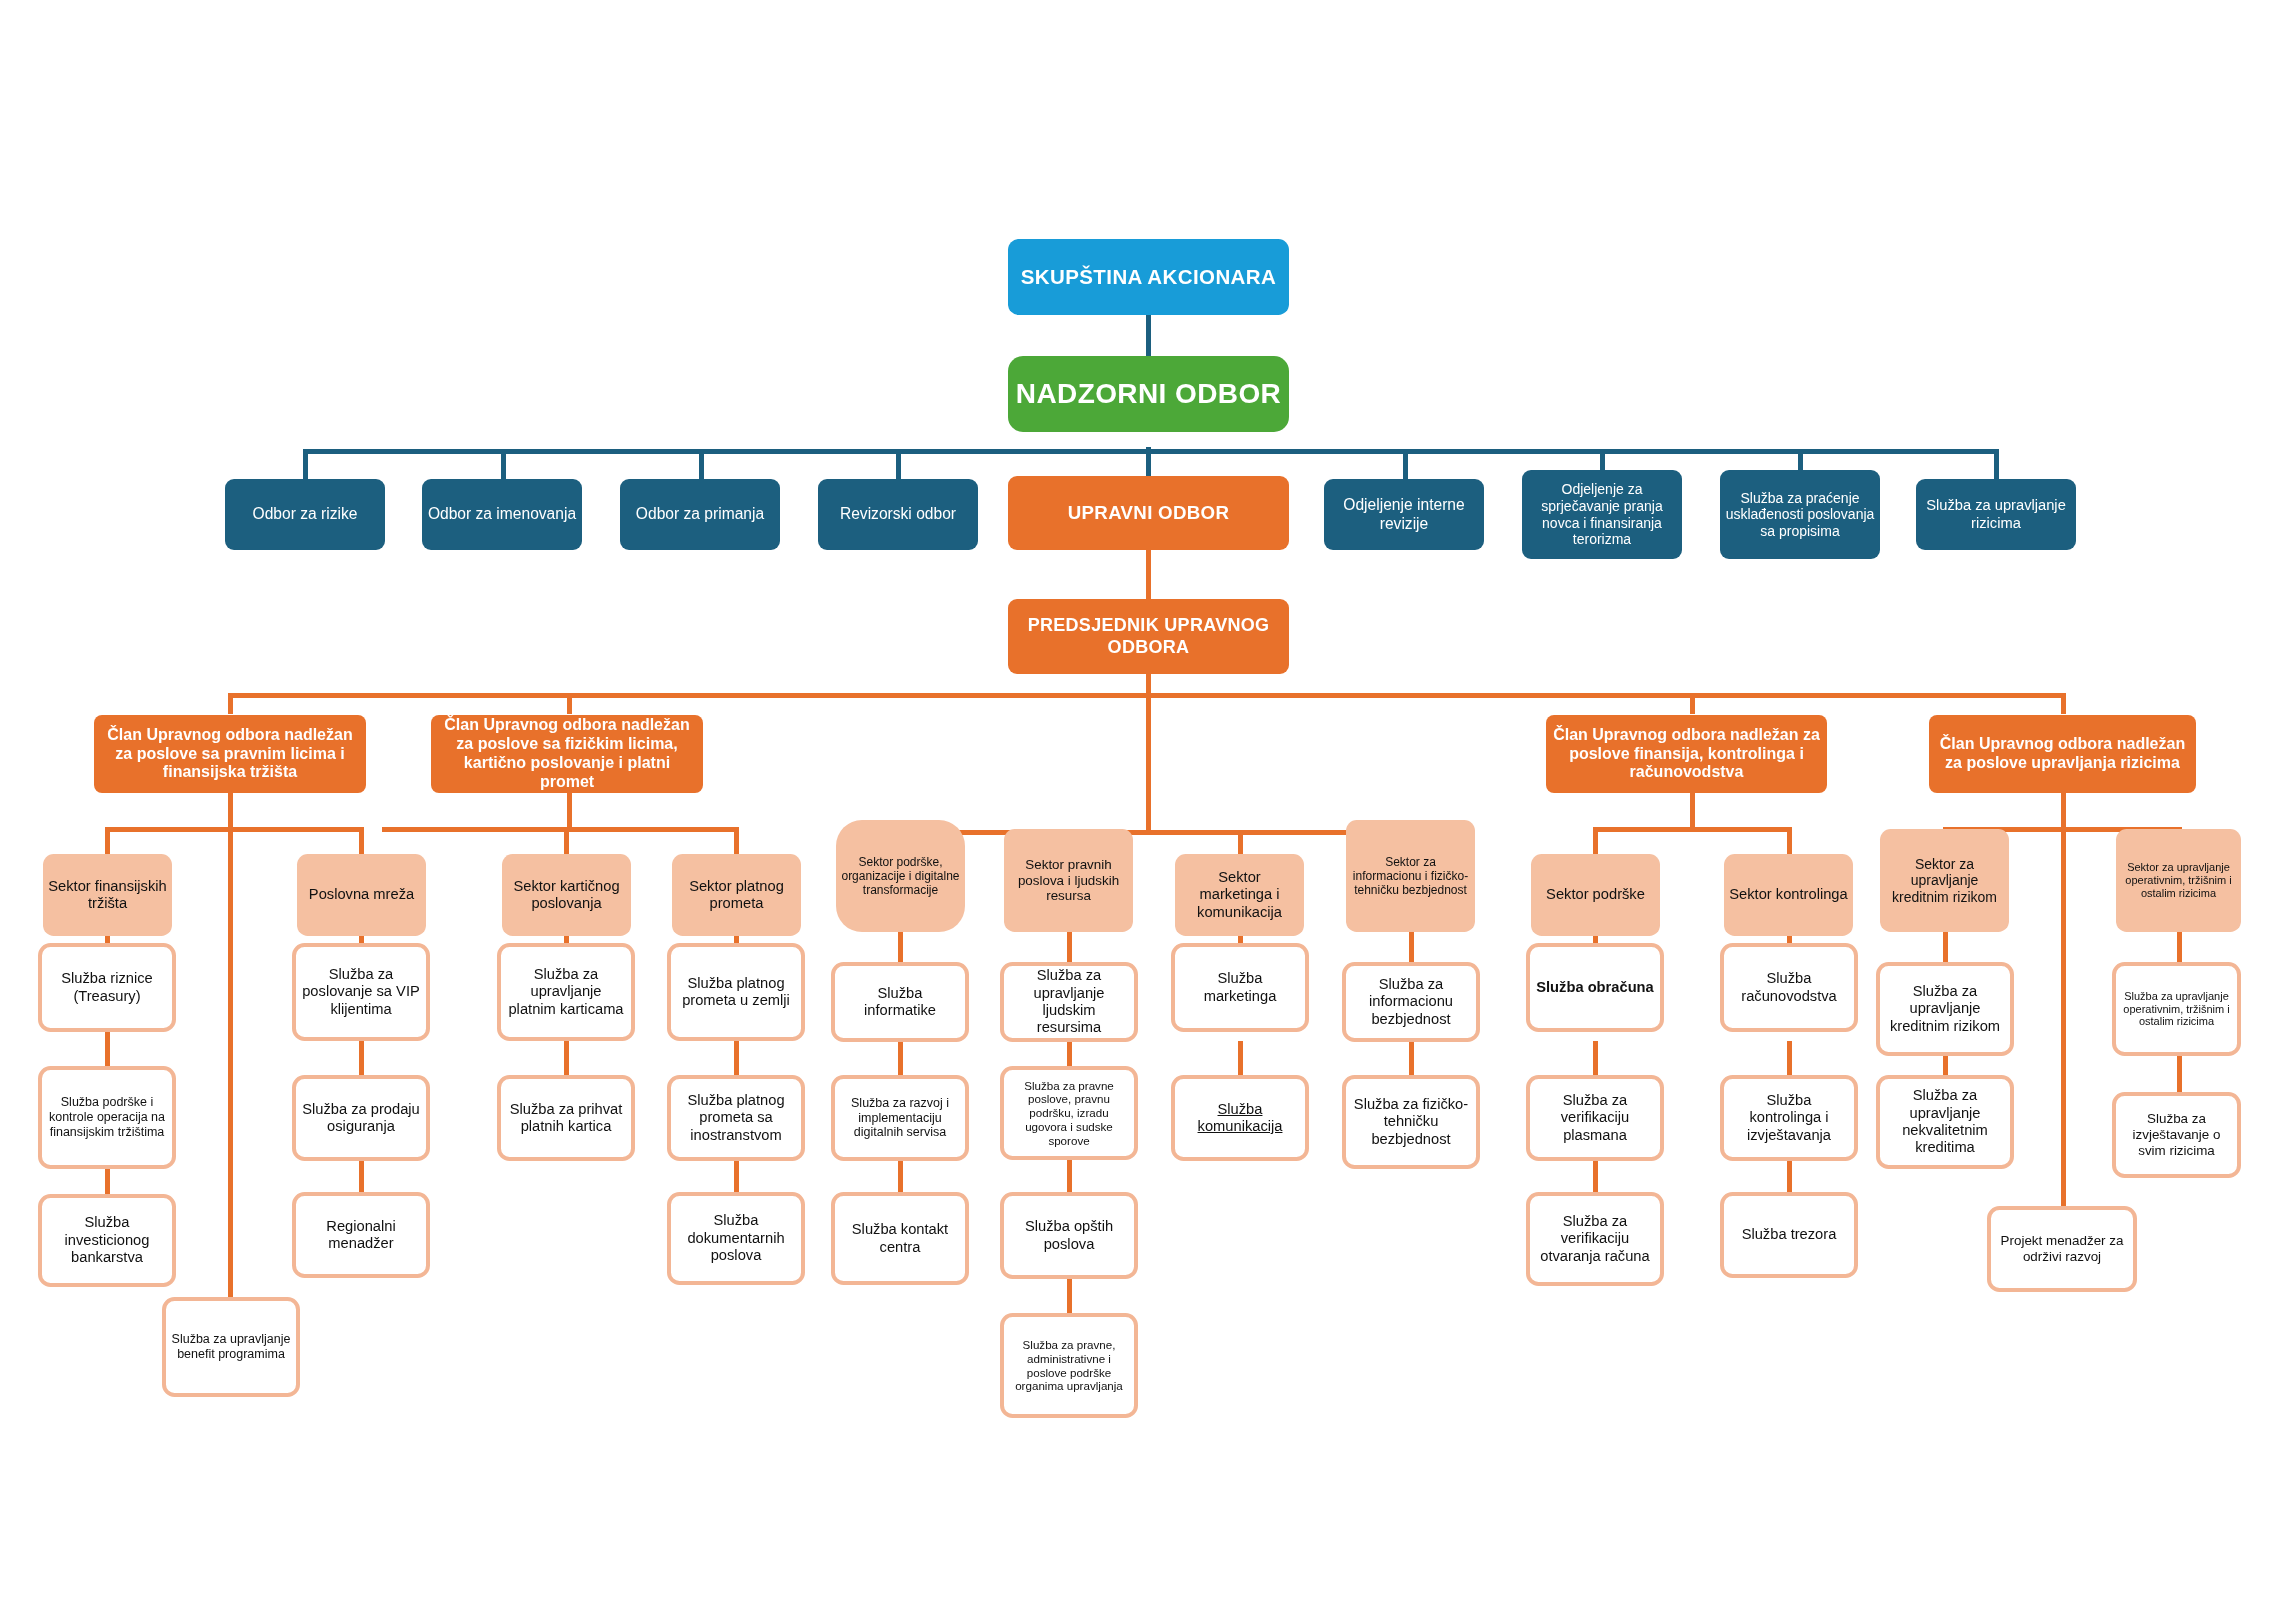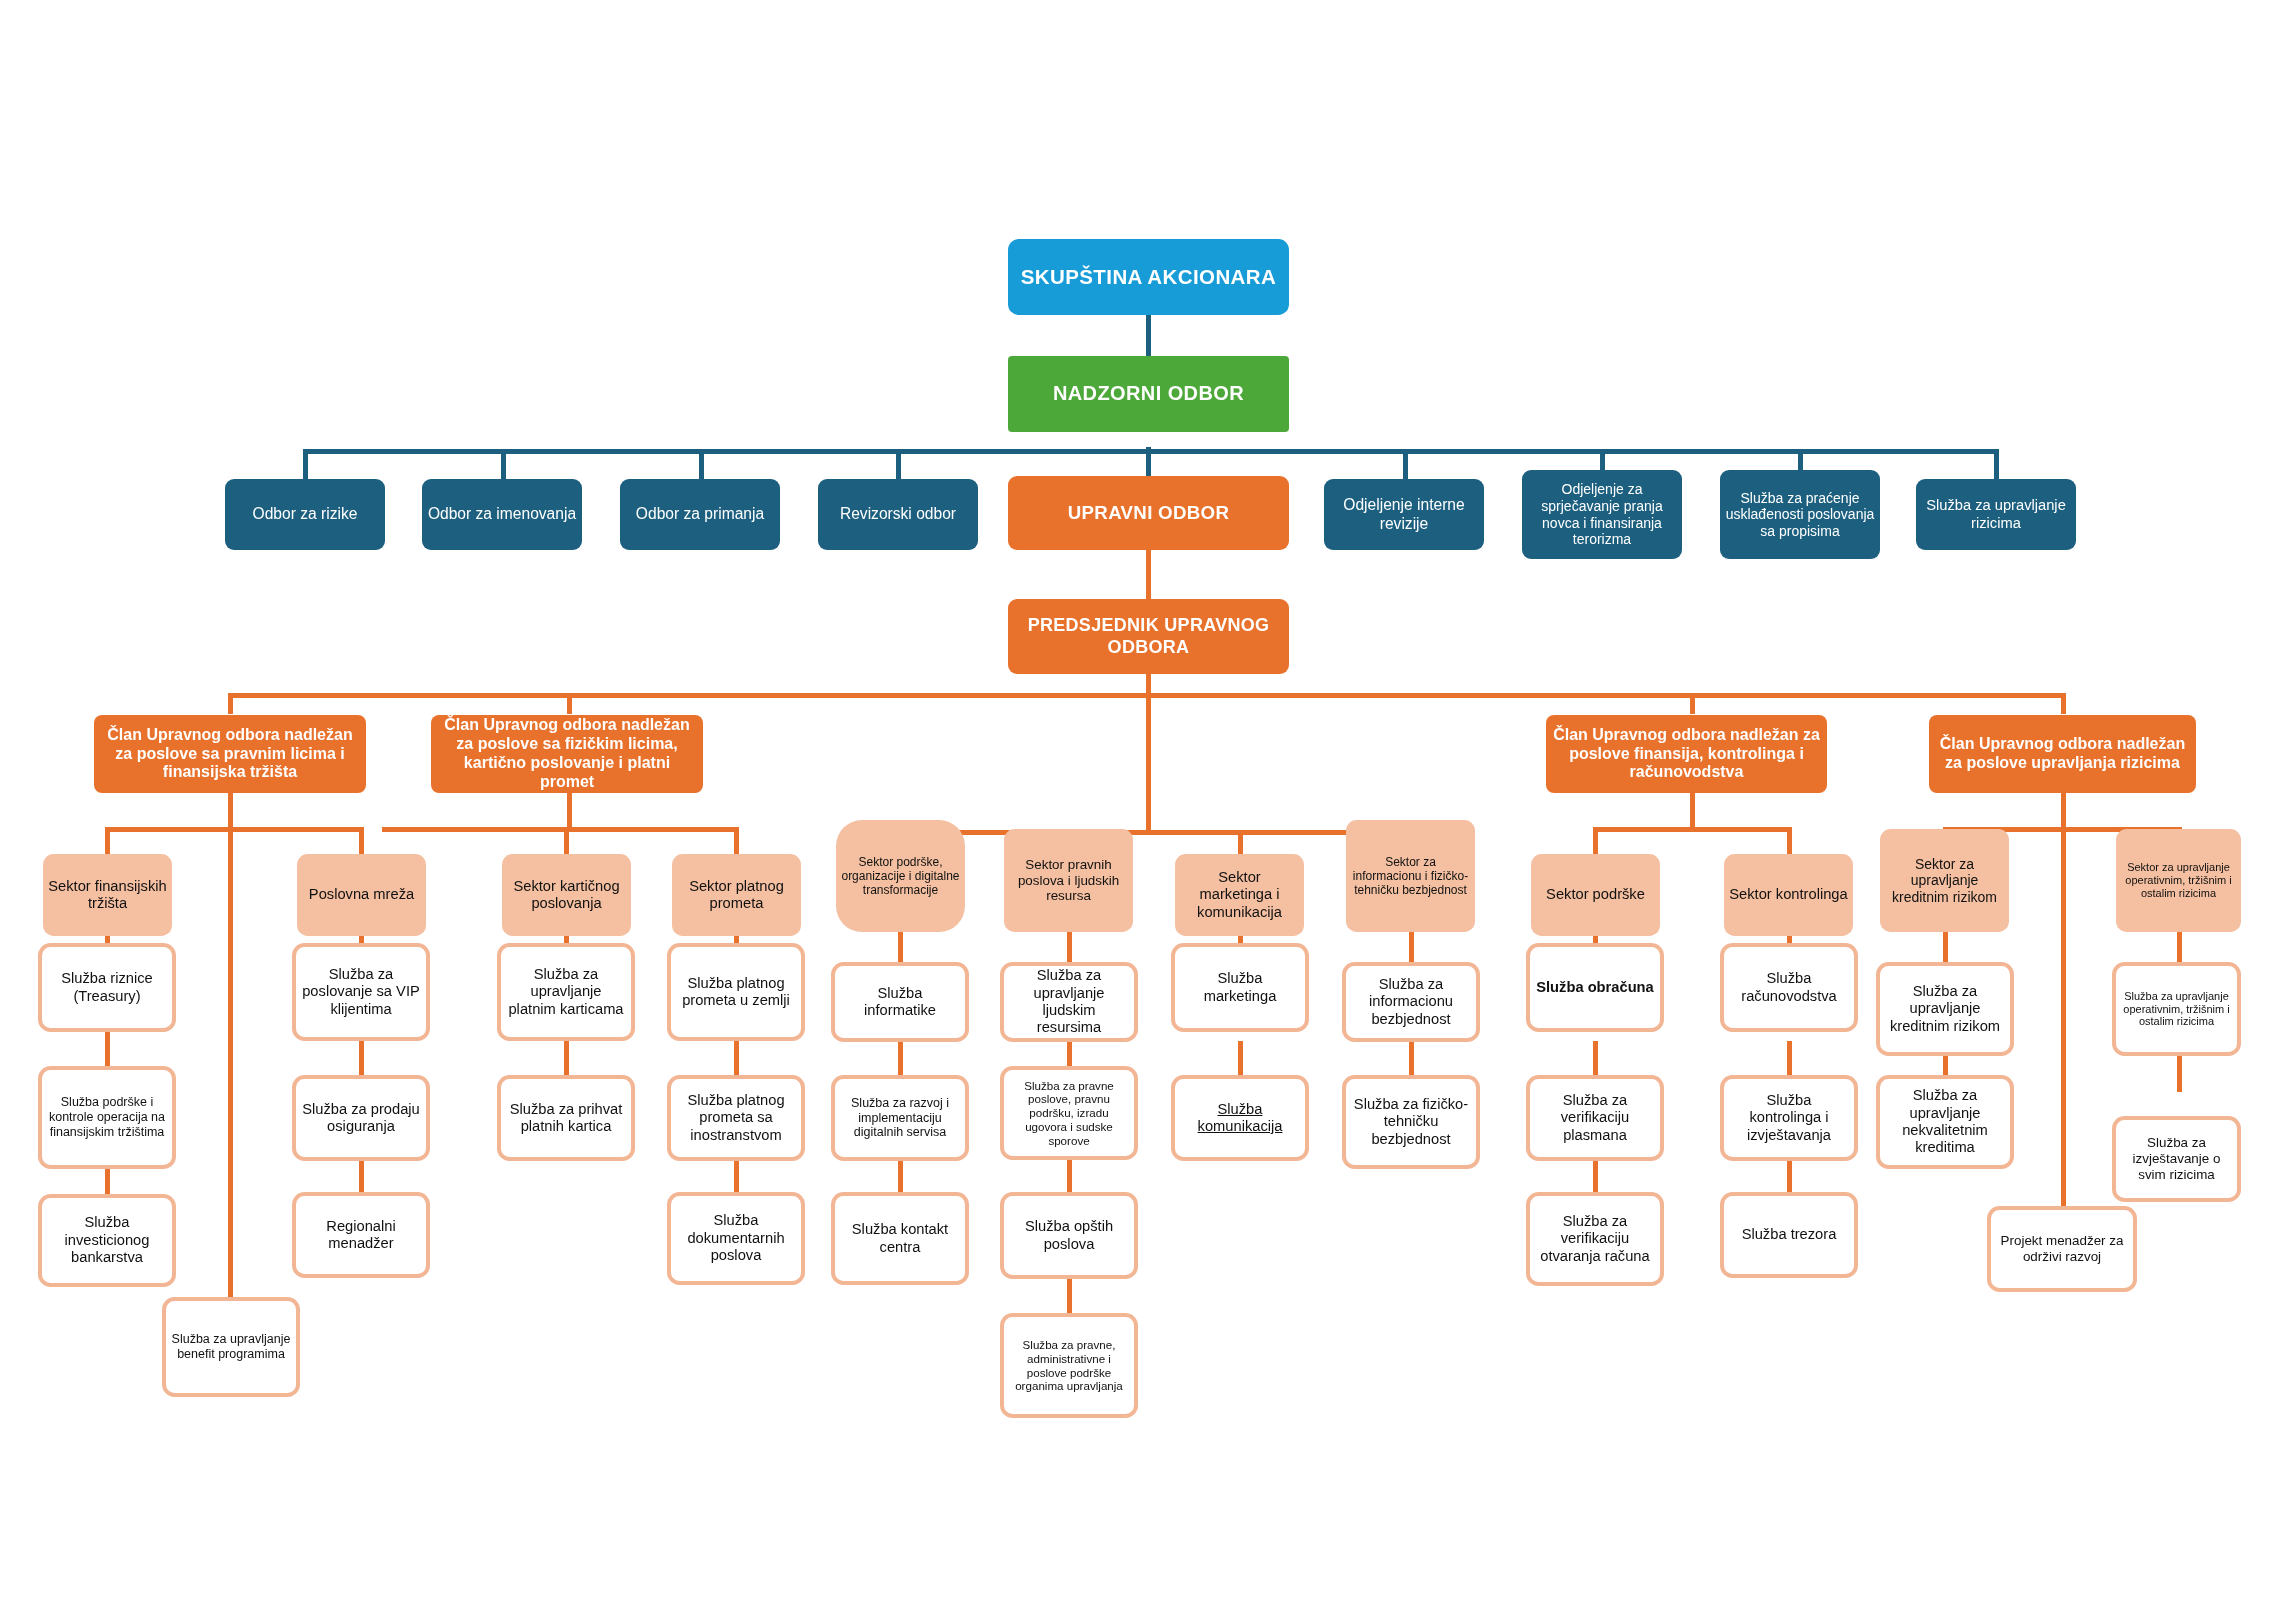--- a/index.html
+++ b/index.html
@@ -5,21 +5,21 @@
   html,body{margin:0;padding:0;background:#ffffff;}
   body{font-family:"Liberation Sans","DejaVu Sans",sans-serif;}
   #stage{position:relative;width:2293px;height:1622px;background:#fff;overflow:hidden;}
 
   .node{position:absolute;box-sizing:border-box;display:flex;align-items:center;
         justify-content:center;text-align:center;border-radius:9px;line-height:1.18;}
   .node span{display:block;padding:0 5.3px;}
 
   
   .lvl-assembly{background:#189CD8;color:#fff;font-size:20.5px;font-weight:600;letter-spacing:0.4px;border-radius:10.7px;}
-  .lvl-supervisory{background:#4CA838;color:#fff;font-size:20px;font-weight:600;letter-spacing:0.4px;border-radius:4px;text-align:right;}
+  .lvl-supervisory{background:#4CA838;color:#fff;font-size:28px;font-weight:600;letter-spacing:0.4px;border-radius:15px;text-align:right;}
   .lvl-committee{background:#1C5F7F;color:#fff;font-size:15.6px;font-weight:400;border-radius:9px;}
   .lvl-board{background:#E8712B;color:#fff;font-size:18.7px;font-weight:700;letter-spacing:0.3px;border-radius:9px;}
   .lvl-member{background:#E8712B;color:#fff;font-size:16px;font-weight:700;border-radius:8px;}
   .lvl-sector{background:#F5C0A1;color:#111;font-size:14.7px;font-weight:400;border-radius:10.7px;}
   .lvl-service{background:#ffffff;color:#111;font-size:14.7px;font-weight:400;
                border:4.5px solid #F3B695;border-radius:12.5px;}
   .lvl-service.small{font-size:12.5px;}
   .lvl-sector.small{font-size:12px;}
 
   
@@ -315,21 +315,21 @@
   <div class="node lvl-service" style="left:1876px;top:962px;width:138px;height:94px;">
     <span>Služba za upravljanje kreditnim rizikom</span>
   </div>
   <div class="node lvl-service" style="left:1876px;top:1075px;width:138px;height:94px;">
     <span>Služba za upravljanje nekvalitetnim kreditima</span>
   </div>
 
   <div class="node lvl-service small" style="left:2112px;top:962px;width:129px;height:94px;font-size:11px;">
     <span>Služba za upravljanje operativnim, tržišnim i ostalim rizicima</span>
   </div>
-  <div class="node lvl-service" style="left:2112px;top:1092px;width:129px;height:86px;font-size:13.4px;margin-top:24px;">
+  <div class="node lvl-service" style="left:2112px;top:1092px;width:129px;height:86px;font-size:13.4px;">
     <span>Služba za izvještavanje o svim rizicima</span>
   </div>
 
   <div class="node lvl-service" style="left:1987px;top:1206px;width:150px;height:86px;font-size:13.4px;">
     <span>Projekt menadžer za održivi razvoj</span>
   </div>
 
 </div>
 
 

